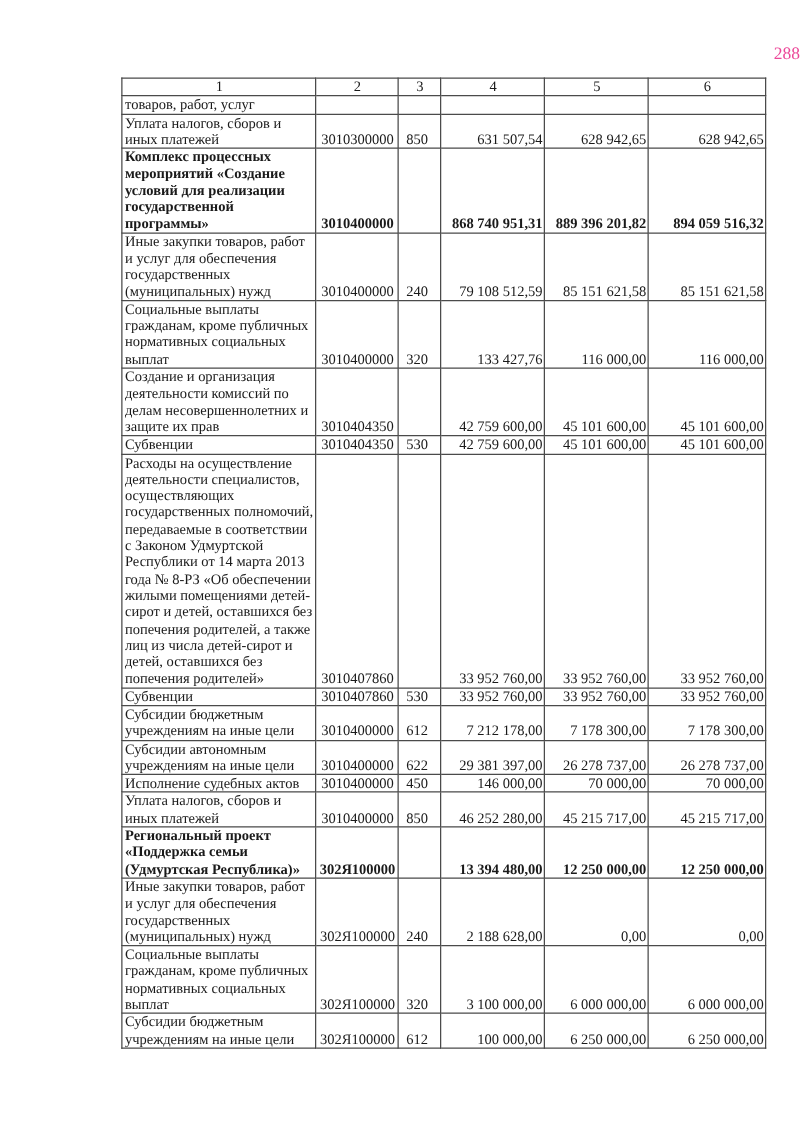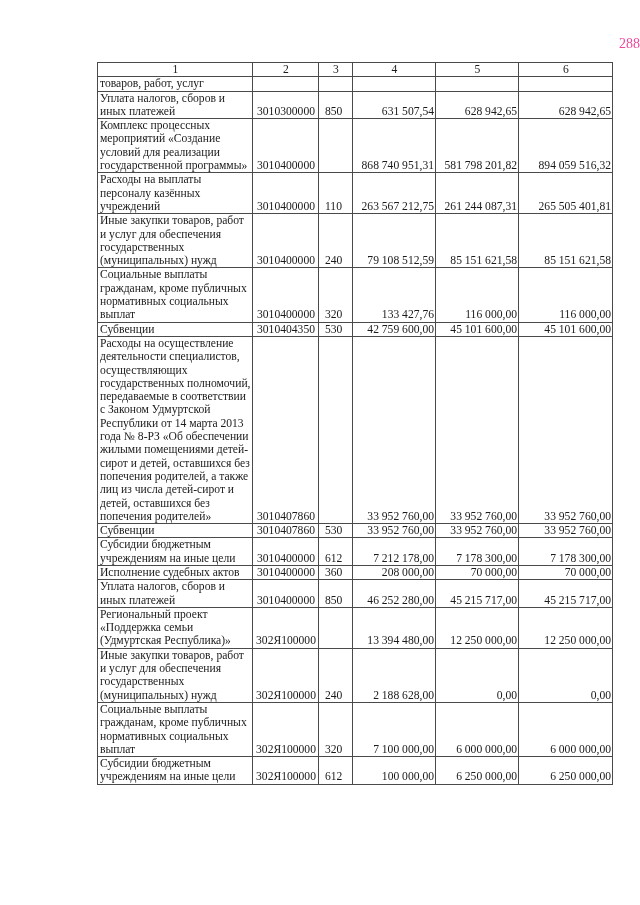--- a/index.html
+++ b/index.html
@@ -27,21 +27,21 @@
     border: 1px solid #4a4a4a;
     padding: 0 1px 0 2px;
     vertical-align: bottom;
     white-space: normal;
     overflow: hidden;
   }
   table.budget td.num { text-align: right; white-space: nowrap; padding-right: 1px; }
   table.budget td.code { white-space: nowrap; padding-left: 2px; text-align: center; }
   table.budget td.type { white-space: nowrap; padding-left: 6px; }
   table.budget tr.hdr td { text-align: center; vertical-align: middle; height: 13px; }
-  table.budget tr.bold td { font-weight: normal; }
+  table.budget tr.bold td { font-weight: bold; }
   table.budget td.name { text-align: left; }
 </style>
 </head>
 <body>
 
 <div class="page-number">288</div>
 
 <table class="budget">
   <colgroup>
     <col class="c1">
@@ -77,52 +77,52 @@
     <td class="num">631 507,54</td>
     <td class="num">628 942,65</td>
     <td class="num">628 942,65</td>
   </tr>
 
   <tr class="bold">
     <td class="name">Комплекс процессных мероприятий «Создание условий для реализации государственной программы»</td>
     <td class="code">3010400000</td>
     <td class="type"></td>
     <td class="num">868 740 951,31</td>
-    <td class="num">581 798 201,82</td>
+    <td class="num">889 396 201,82</td>
     <td class="num">894 059 516,32</td>
   </tr>
 
-  <tr>
-    <td class="name">Расходы на выплаты персоналу казённых учреждений</td>
-    <td class="code">3010400000</td>
-    <td class="type">110</td>
-    <td class="num">263 567 212,75</td>
-    <td class="num">261 244 087,31</td>
-    <td class="num">265 505 401,81</td>
-  </tr>
 
 
   <tr>
     <td class="name">Иные закупки товаров, работ и услуг для обеспечения государственных (муниципальных) нужд</td>
     <td class="code">3010400000</td>
     <td class="type">240</td>
     <td class="num">79 108 512,59</td>
     <td class="num">85 151 621,58</td>
     <td class="num">85 151 621,58</td>
   </tr>
 
   <tr>
     <td class="name">Социальные выплаты гражданам, кроме публичных нормативных социальных выплат</td>
     <td class="code">3010400000</td>
     <td class="type">320</td>
     <td class="num">133 427,76</td>
     <td class="num">116 000,00</td>
     <td class="num">116 000,00</td>
   </tr>
 
+  <tr>
+    <td class="name">Создание и организация деятельности комиссий по делам несовершеннолетних и защите их прав</td>
+    <td class="code">3010404350</td>
+    <td class="type"></td>
+    <td class="num">42 759 600,00</td>
+    <td class="num">45 101 600,00</td>
+    <td class="num">45 101 600,00</td>
+  </tr>
 
   <tr>
     <td class="name">Субвенции</td>
     <td class="code">3010404350</td>
     <td class="type">530</td>
     <td class="num">42 759 600,00</td>
     <td class="num">45 101 600,00</td>
     <td class="num">45 101 600,00</td>
   </tr>
 
@@ -146,26 +146,34 @@
 
   <tr>
     <td class="name">Субсидии бюджетным учреждениям на иные цели</td>
     <td class="code">3010400000</td>
     <td class="type">612</td>
     <td class="num">7 212 178,00</td>
     <td class="num">7 178 300,00</td>
     <td class="num">7 178 300,00</td>
   </tr>
 
+  <tr>
+    <td class="name">Субсидии автономным учреждениям на иные цели</td>
+    <td class="code">3010400000</td>
+    <td class="type">622</td>
+    <td class="num">29 381 397,00</td>
+    <td class="num">26 278 737,00</td>
+    <td class="num">26 278 737,00</td>
+  </tr>
 
   <tr>
     <td class="name">Исполнение судебных актов</td>
     <td class="code">3010400000</td>
-    <td class="type">360</td>
-    <td class="num">208 000,00</td>
+    <td class="type">450</td>
+    <td class="num">146 000,00</td>
     <td class="num">70 000,00</td>
     <td class="num">70 000,00</td>
   </tr>
 
   <tr>
     <td class="name">Уплата налогов, сборов и иных платежей</td>
     <td class="code">3010400000</td>
     <td class="type">850</td>
     <td class="num">46 252 280,00</td>
     <td class="num">45 215 717,00</td>
@@ -187,21 +195,21 @@
     <td class="type">240</td>
     <td class="num">2 188 628,00</td>
     <td class="num">0,00</td>
     <td class="num">0,00</td>
   </tr>
 
   <tr>
     <td class="name">Социальные выплаты гражданам, кроме публичных нормативных социальных выплат</td>
     <td class="code">302Я100000</td>
     <td class="type">320</td>
-    <td class="num">7 100 000,00</td>
+    <td class="num">3 100 000,00</td>
     <td class="num">6 000 000,00</td>
     <td class="num">6 000 000,00</td>
   </tr>
 
   <tr>
     <td class="name">Субсидии бюджетным учреждениям на иные цели</td>
     <td class="code">302Я100000</td>
     <td class="type">612</td>
     <td class="num">100 000,00</td>
     <td class="num">6 250 000,00</td>

